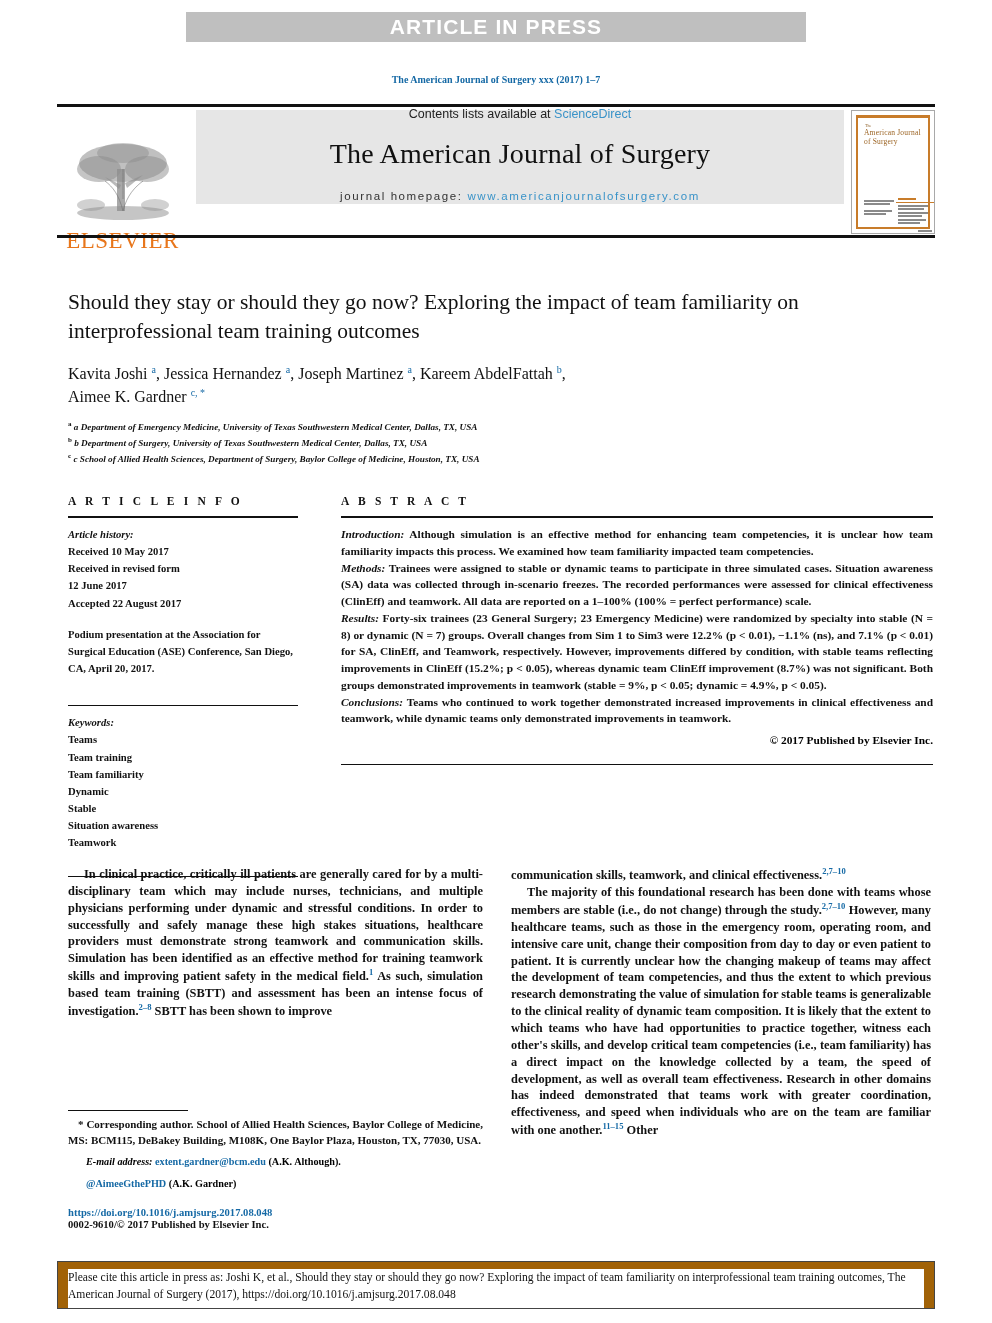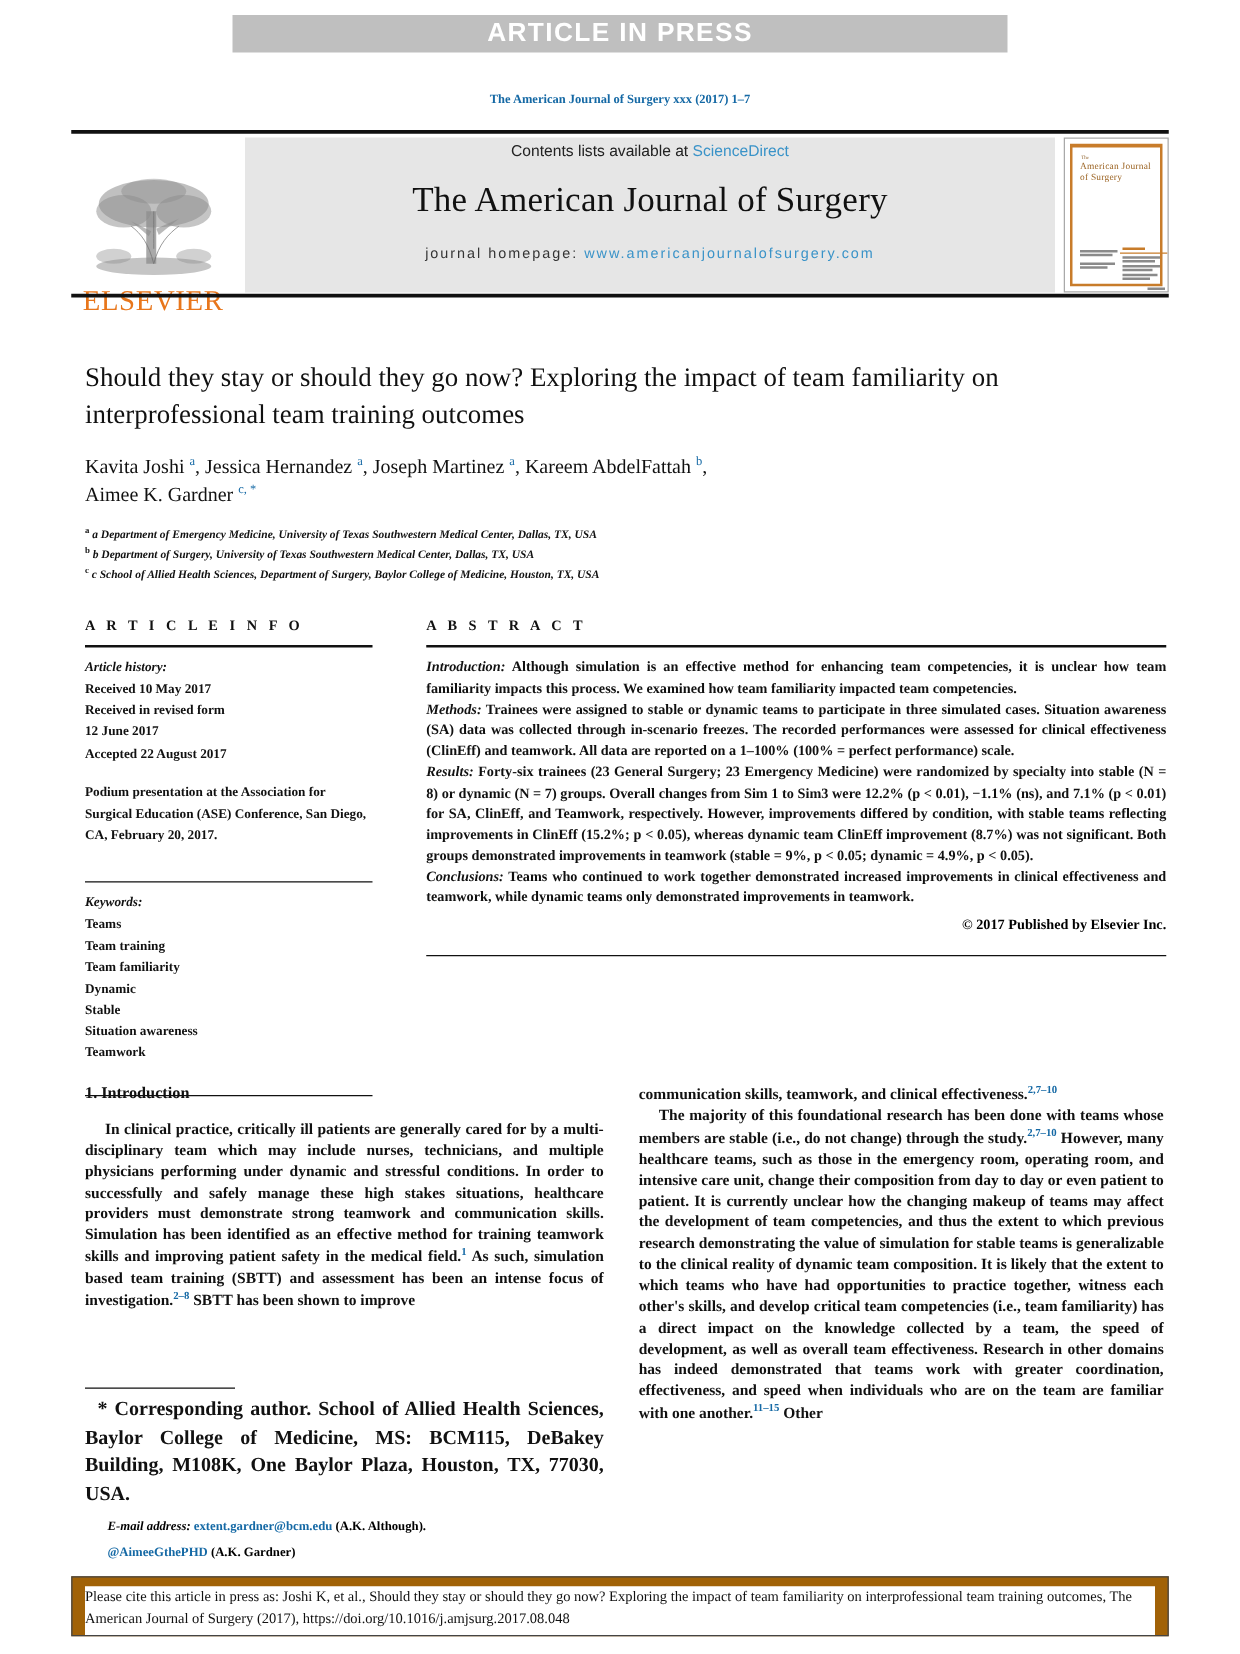--- a/index.html
+++ b/index.html
@@ -43,23 +43,23 @@
     position:absolute; left:0px; top:24px; width:131px; height:124px;
     display:flex; flex-direction:column; align-items:center; justify-content:flex-end;
   }
   .tree-svg{ width:108px; height:88px; display:block; }
   .elsevier-word{
     font-family:"Liberation Serif", serif;
     font-size:23px; letter-spacing:0.5px; color:#e8761b; line-height:1;
     margin-top:2px;
   }
   .masthead-center{
-    position:absolute; left:139px; top:6px; width:648px; height:124px;
+    position:absolute; left:139px; top:6px; width:648px; height:94px;
     background:#e6e6e6;
-    display:flex; flex-direction:column; align-items:center; justify-content:flex-start;
+    display:flex; flex-direction:column; align-items:center; justify-content:flex-end;
   }
   .contents-line{
     font-family:"Liberation Sans", sans-serif; font-size:12.5px; color:#222;
     margin-top:4px;
   }
   .contents-line .sd{ color:#3a93c8; }
   .journal-title{
     font-family:"Liberation Serif", serif; font-size:28px; color:#111;
     margin:17px 0 20px 0; letter-spacing:0.2px;
   }
@@ -143,21 +143,21 @@
   }
   .bp.noind{ text-indent:0; }
   .bp sup, .ref{ color:#1569a5; font-size:8.6px; font-weight:bold; }
 
   
   .footnote{
     position:absolute; left:68px; top:1110px; width:415px;
   }
   .fn-rule{ width:120px; height:1px; background:#111; margin-bottom:6px; }
   .fn-text{
-    font-size:16px; font-weight:bold; line-height:1.42; text-align:justify; color:#111;
+    font-size:11px; font-weight:bold; line-height:1.42; text-align:justify; color:#111;
     text-indent:10px;
   }
   .fn-email{ font-size:10.2px; font-weight:bold; line-height:1.5; margin-top:6px; text-indent:18px; }
   .fn-email i{ font-weight:bold; }
   .lnk{ color:#1569a5; }
   .doi-line{ font-size:10.6px; font-weight:bold; color:#1569a5; margin-top:16px; }
   .issn-line{ font-size:10.6px; font-weight:bold; color:#111; margin-top:1px; }
 
   
   .cite-box{
@@ -259,21 +259,21 @@
 <div class="info-col">
   <div class="sec-head">A R T I C L E  I N F O</div>
   <div class="hr-thick"></div>
 
   <div class="info-line ital-lbl">Article history:</div>
   <div class="info-line">Received 10 May 2017</div>
   <div class="info-line">Received in revised form</div>
   <div class="info-line">12 June 2017</div>
   <div class="info-line">Accepted 22 August 2017</div>
 
-  <div class="info-para">Podium presentation at the Association for Surgical Education (ASE) Conference, San Diego, CA, February 20, 2017.</div>
+  <div class="info-para">Podium presentation at the Association for Surgical Education (ASE) Conference, San Diego, CA, April 20, 2017.</div>
 
   <div class="hr-thin" style="margin-top:28px;"></div>
   <div class="info-line ital-lbl">Keywords:</div>
   <div class="kw-list">
     <div class="info-line">Teams</div>
     <div class="info-line">Team training</div>
     <div class="info-line">Team familiarity</div>
     <div class="info-line">Dynamic</div>
     <div class="info-line">Stable</div>
     <div class="info-line">Situation awareness</div>
@@ -289,21 +289,20 @@
   <p class="abs-p"><i>Introduction:</i><span> Although simulation is an effective method for enhancing team competencies, it is unclear how team familiarity impacts this process. We examined how team familiarity impacted team competencies.</span></p>
   <p class="abs-p"><i>Methods:</i><span> Trainees were assigned to stable or dynamic teams to participate in three simulated cases. Situation awareness (SA) data was collected through in-scenario freezes. The recorded performances were assessed for clinical effectiveness (ClinEff) and teamwork. All data are reported on a 1–100% (100% = perfect performance) scale.</span></p>
   <p class="abs-p"><i>Results:</i><span> Forty-six trainees (23 General Surgery; 23 Emergency Medicine) were randomized by specialty into stable (N = 8) or dynamic (N = 7) groups. Overall changes from Sim 1 to Sim3 were 12.2% (p &lt; 0.01), −1.1% (ns), and 7.1% (p &lt; 0.01) for SA, ClinEff, and Teamwork, respectively. However, improvements differed by condition, with stable teams reflecting improvements in ClinEff (15.2%; p &lt; 0.05), whereas dynamic team ClinEff improvement (8.7%) was not significant. Both groups demonstrated improvements in teamwork (stable = 9%, p &lt; 0.05; dynamic = 4.9%, p &lt; 0.05).</span></p>
   <p class="abs-p"><i>Conclusions:</i><span> Teams who continued to work together demonstrated increased improvements in clinical effectiveness and teamwork, while dynamic teams only demonstrated improvements in teamwork.</span></p>
 
   <div class="abs-copy">© 2017 Published by Elsevier Inc.</div>
   <div class="hr-thin" style="margin-top:18px;"></div>
 </div>
 
 <div class="body-left">
-  <div class="h2">1. Introduction</div>
   <p class="bp"><span>In clinical practice, critically ill patients are generally cared for by a multi-disciplinary team which may include nurses, technicians, and multiple physicians performing under dynamic and stressful conditions. In order to successfully and safely manage these high stakes situations, healthcare providers must demonstrate strong teamwork and communication skills. Simulation has been identified as an effective method for training teamwork skills and improving patient safety in the medical field.</span><sup class="ref">1</sup><span> As such, simulation based team training (SBTT) and assessment has been an intense focus of investigation.</span><sup class="ref">2–8</sup><span> SBTT has been shown to improve</span></p>
 </div>
 
 <div class="body-right">
   <p class="bp noind"><span>communication skills, teamwork, and clinical effectiveness.</span><sup class="ref">2,7–10</sup></p>
   <p class="bp"><span>The majority of this foundational research has been done with teams whose members are stable (i.e., do not change) through the study.</span><sup class="ref">2,7–10</sup><span> However, many healthcare teams, such as those in the emergency room, operating room, and intensive care unit, change their composition from day to day or even patient to patient. It is currently unclear how the changing makeup of teams may affect the development of team competencies, and thus the extent to which previous research demonstrating the value of simulation for stable teams is generalizable to the clinical reality of dynamic team composition. It is likely that the extent to which teams who have had opportunities to practice together, witness each other's skills, and develop critical team competencies (i.e., team familiarity) has a direct impact on the knowledge collected by a team, the speed of development, as well as overall team effectiveness. Research in other domains has indeed demonstrated that teams work with greater coordination, effectiveness, and speed when individuals who are on the team are familiar with one another.</span><sup class="ref">11–15</sup><span> Other</span></p>
 </div>
 
 <div class="footnote">
   <div class="fn-rule"></div>

